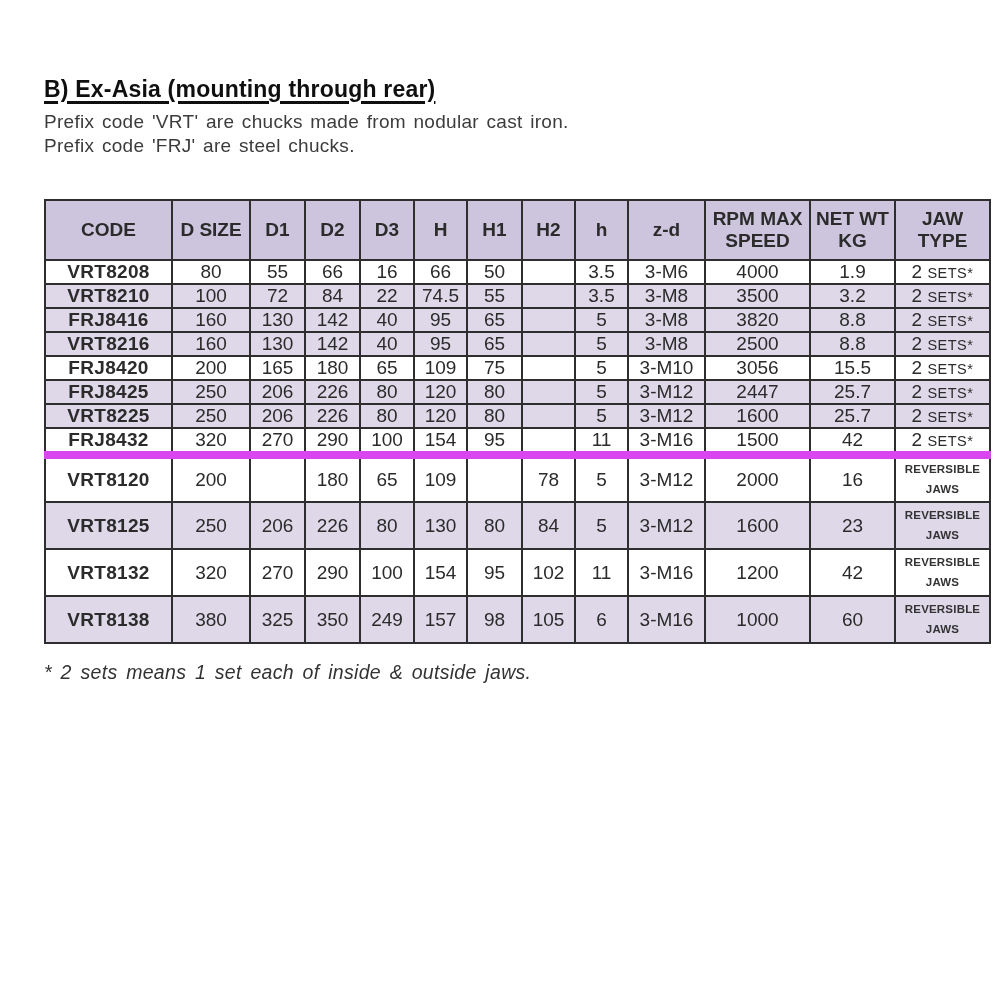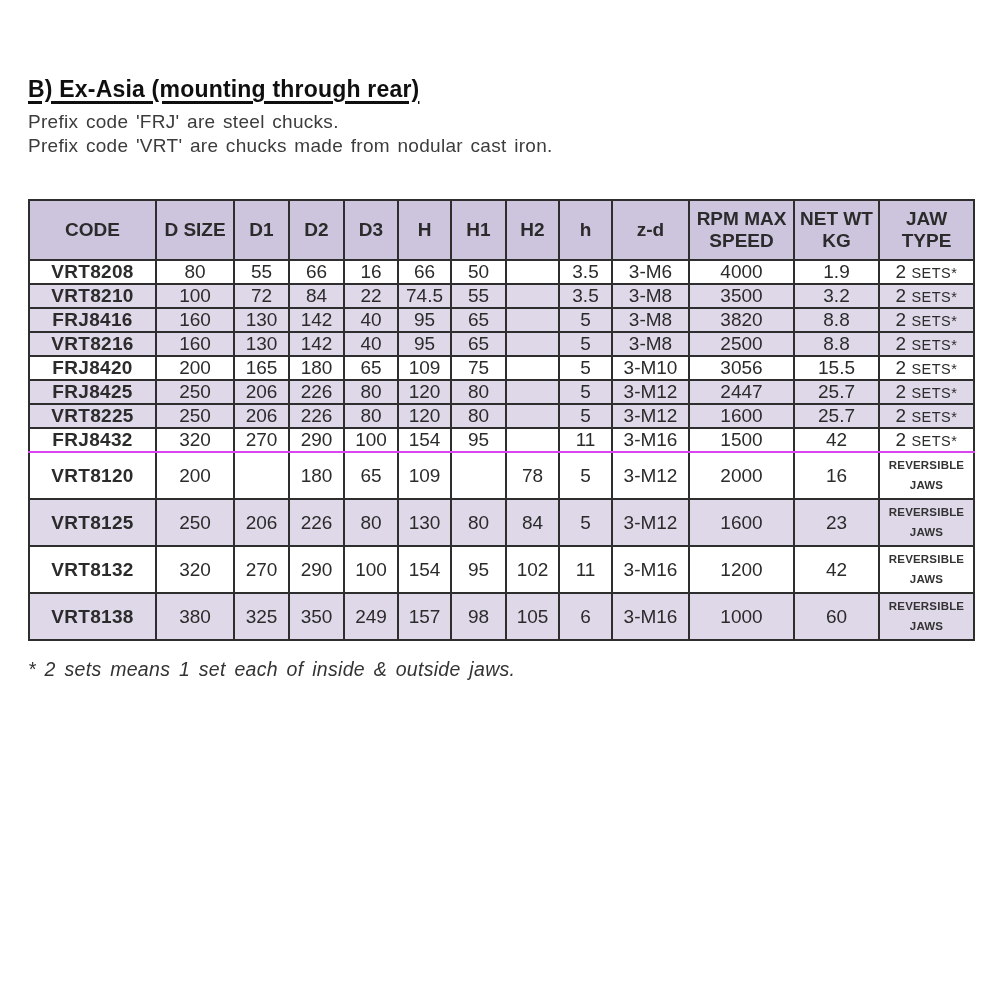--- a/index.html
+++ b/index.html
@@ -5,21 +5,21 @@
   html, body {
     margin: 0; padding: 0;
     width: 1000px; height: 1000px;
     background: #ffffff;
     font-family: "Liberation Sans", sans-serif;
     color: #222;
   }
   .page {
     box-sizing: border-box;
     width: 1000px; height: 1000px;
-    padding: 76px 28px 0 28px;
+    padding: 76px 28px 0 44px;
   }
   .page-title {
     margin: 0 0 8px 0;
     font-size: 23px;
     font-weight: bold;
     color: #0f0f0f;
     text-decoration: underline;
     text-decoration-thickness: 2.5px;
     text-underline-offset: 4px;
     letter-spacing: 0.2px;
@@ -50,21 +50,21 @@
   thead tr { height: 60px; }
   thead th {
     background: var(--header-bg, #cdc5dd);
     font-weight: bold;
     color: #1c1c1c;
     line-height: 1.15;
   }
   tbody tr { height: 22px; background: #ffffff; }
   tbody tr.shaded { background: var(--shade-bg, #ded8e8); }
   tbody tr.tall { height: 47px; }
-  tbody tr.thick-bottom td { border-bottom: 2px solid #d946ef; }
+  tbody tr.thick-bottom td { border-bottom: 8px solid #d946ef; }
   td.code-cell {
     font-weight: bold;
     color: #111;
     text-align: left;
     padding-left: 11px;
     letter-spacing: 0.3px;
   }
   td.jaw-cell .sets-small {
     font-size: 14.5px;
     letter-spacing: 0.5px;
@@ -85,22 +85,22 @@
     letter-spacing: 0.3px;
     word-spacing: 3px;
     font-style: italic;
   }
 </style>
 </head>
 <body>
 
 <div class="page">
   <h1 class="page-title">B) Ex-Asia (mounting through rear)</h1>
+  <p class="subtitle">Prefix code 'VRT' are chucks made from nodular cast iron.</p>
   <p class="subtitle">Prefix code 'FRJ' are steel chucks.</p>
-  <p class="subtitle">Prefix code 'VRT' are chucks made from nodular cast iron.</p>
 
   <table class="spec">
     <colgroup id="spec-colgroup">
         <col style="width: 127px;">
         <col style="width: 78px;">
         <col style="width: 55px;">
         <col style="width: 55px;">
         <col style="width: 54px;">
         <col style="width: 53px;">
         <col style="width: 55px;">

